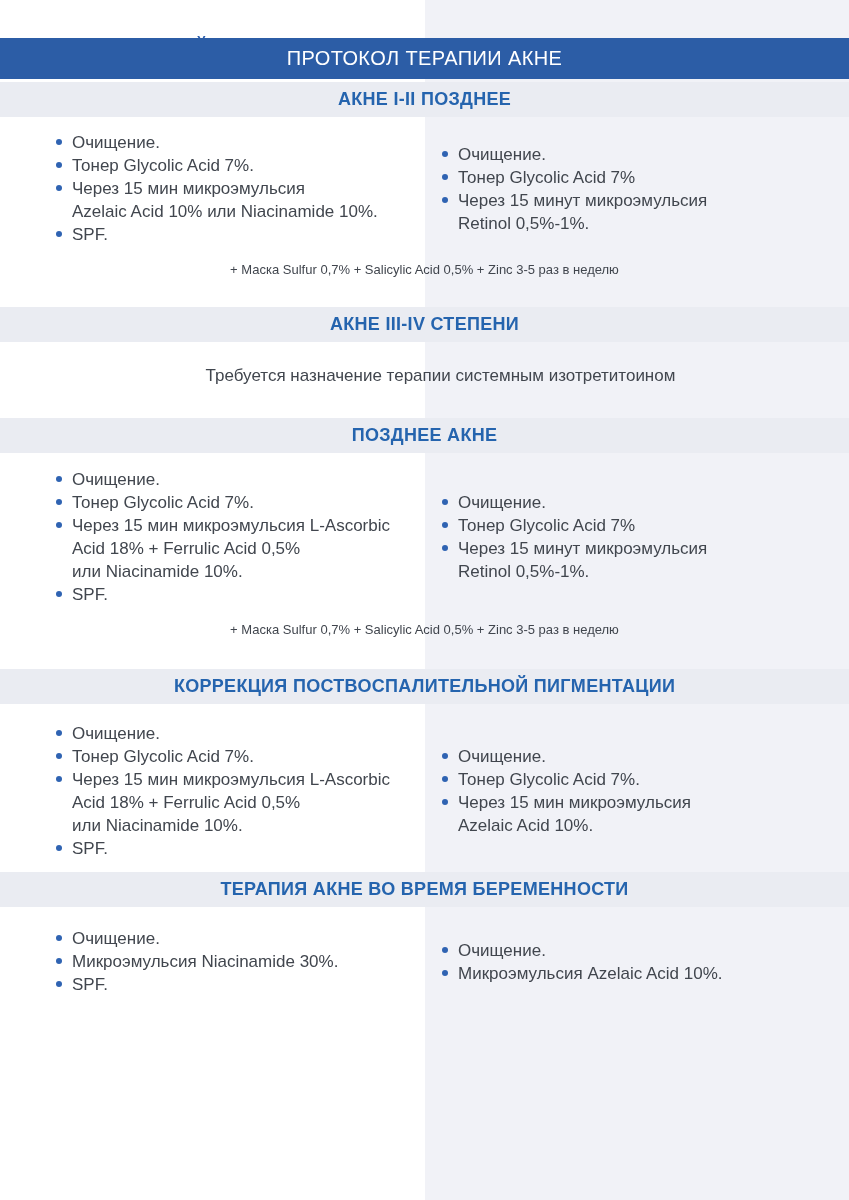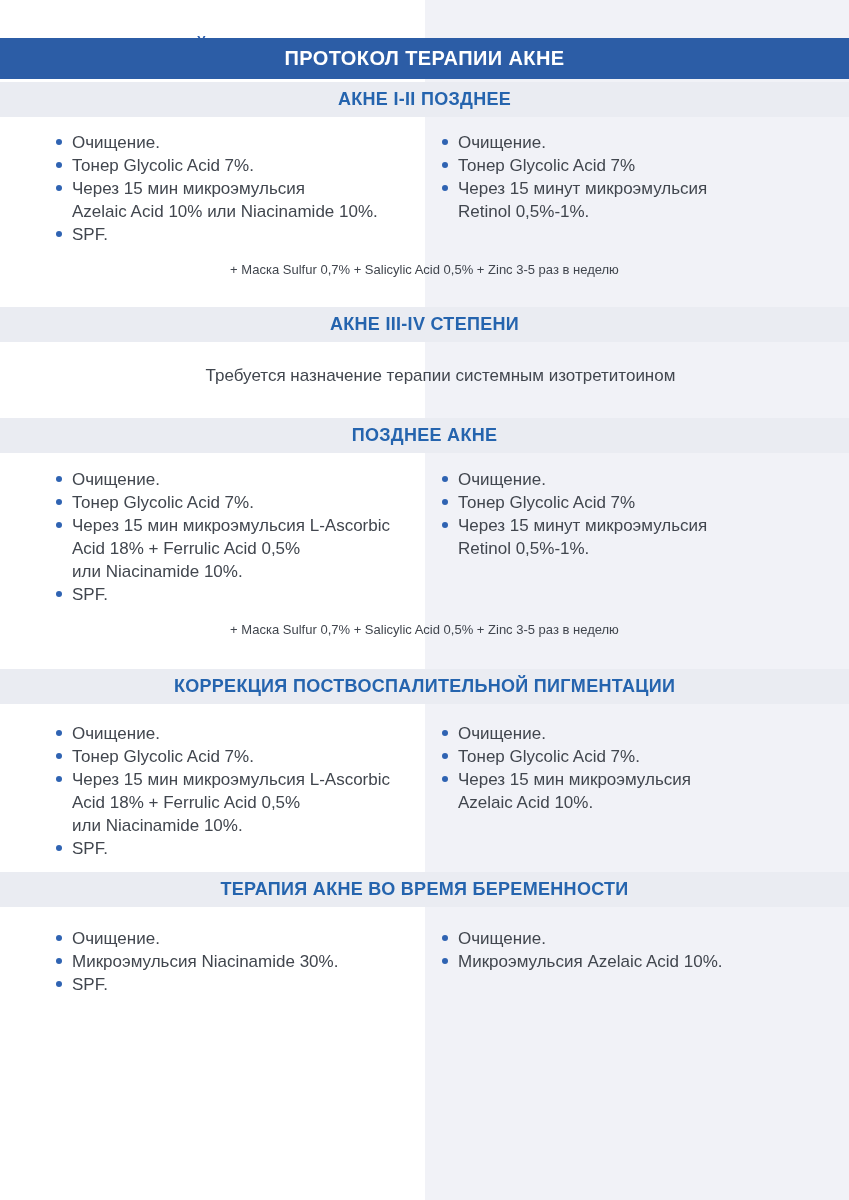--- a/index.html
+++ b/index.html
@@ -24,34 +24,34 @@
   }
   .hdr-cell.m { width: 425px; }
   .hdr-cell.e { width: 424px; }
 
   
   .banner {
     height: 41px; flex: 0 0 auto;
     margin-bottom: 3px;
     background: #2c5da6;
     display: flex; align-items: center; justify-content: center;
-    color: #ffffff; font-weight: bold; font-size: 20px; letter-spacing: 0.4px;
+    color: #ffffff; font-weight: normal; font-size: 20px; letter-spacing: 0.4px;
   }
 
   
   .band {
     height: 35px; flex: 0 0 auto;
     background: #eaecf2;
     display: flex; align-items: center; justify-content: center;
     color: #2564ae; font-weight: bold; font-size: 18px; letter-spacing: 0.3px;
   }
 
   
   .sec { flex: 0 0 auto; }
-  .cols { display: flex; }
+  .cols { display: flex; align-items: center; }
   .col { box-sizing: border-box; }
   .col-m { width: 425px; padding-left: 56px; padding-right: 10px; }
   .col-e { width: 424px; padding-left: 17px; padding-right: 10px; }
 
   .bullets { list-style: none; margin: 0; padding: 0; }
   .bullets li {
     position: relative;
     padding-left: 16px;
     color: #41464e;
     font-size: 17px;

